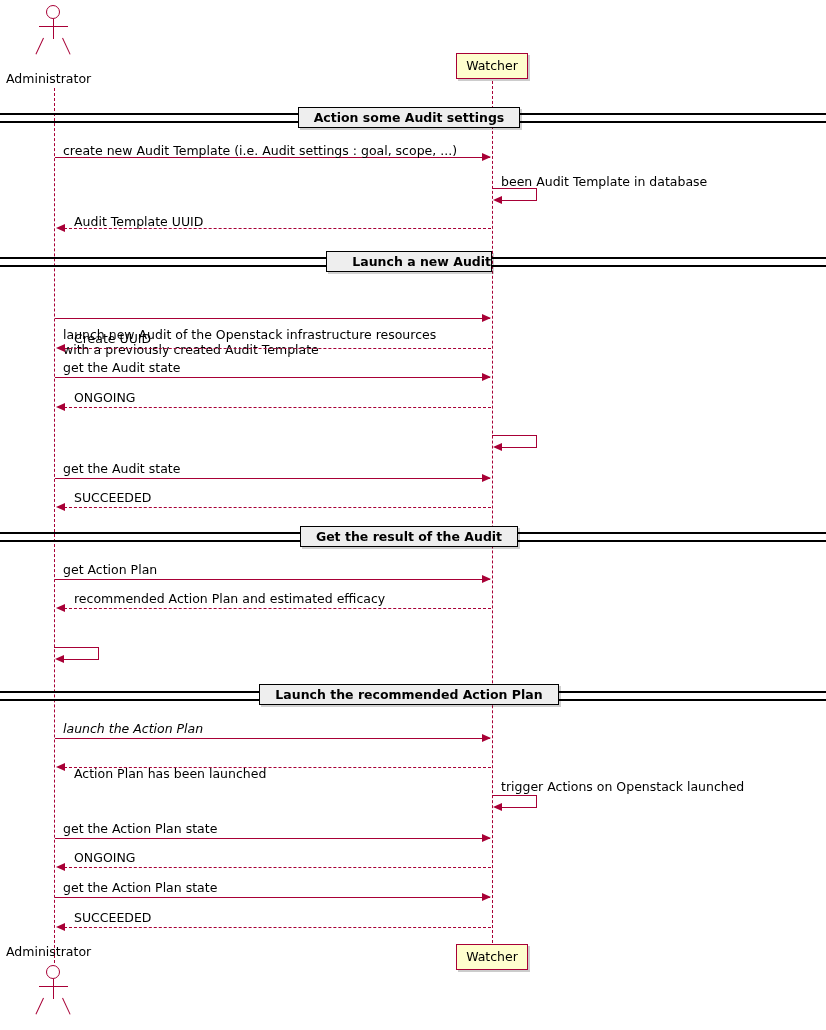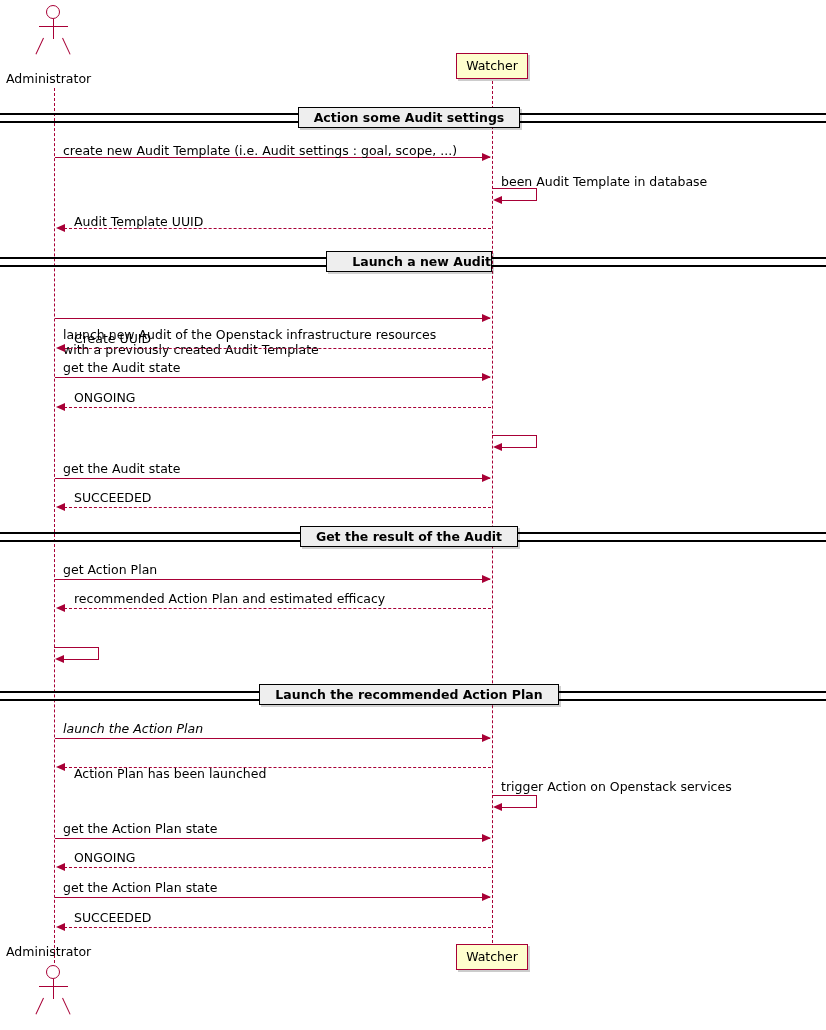--- a/index.html
+++ b/index.html
@@ -254,21 +254,21 @@
   <div class="msg-label" style="left:63px; top:721px;font-style:italic;">launch the Action Plan</div>
 
   <div class="msg-line dashed" style="left:64px; top:767px; width:427px;"></div>
   <div class="arrow-l" style="left:56px; top:762.5px;"></div>
   <div class="msg-label" style="left:74px; top:750px;margin-top:16px;">Action Plan has been launched</div>
 
   <div class="self-top" style="left:492px; top:795px; width:45px;"></div>
   <div class="self-right" style="left:536px; top:795px; height:12px;"></div>
   <div class="self-bottom" style="left:501px; top:807px; width:36px;"></div>
   <div class="arrow-l" style="left:493px; top:802.5px;"></div>
-  <div class="msg-label" style="left:501px; top:779px;">trigger Action on Openstack services</div>
+  <div class="msg-label" style="left:501px; top:779px;">trigger Actions on Openstack launched</div>
 
   <div class="msg-line" style="left:55px; top:838px; width:435px;"></div>
   <div class="arrow-r" style="left:482px; top:833.5px;"></div>
   <div class="msg-label" style="left:63px; top:821px;">get the Action Plan state</div>
 
   <div class="msg-line dashed" style="left:64px; top:867px; width:427px;"></div>
   <div class="arrow-l" style="left:56px; top:862.5px;"></div>
   <div class="msg-label" style="left:74px; top:850px;">ONGOING</div>
 
   <div class="msg-line" style="left:55px; top:897px; width:435px;"></div>

